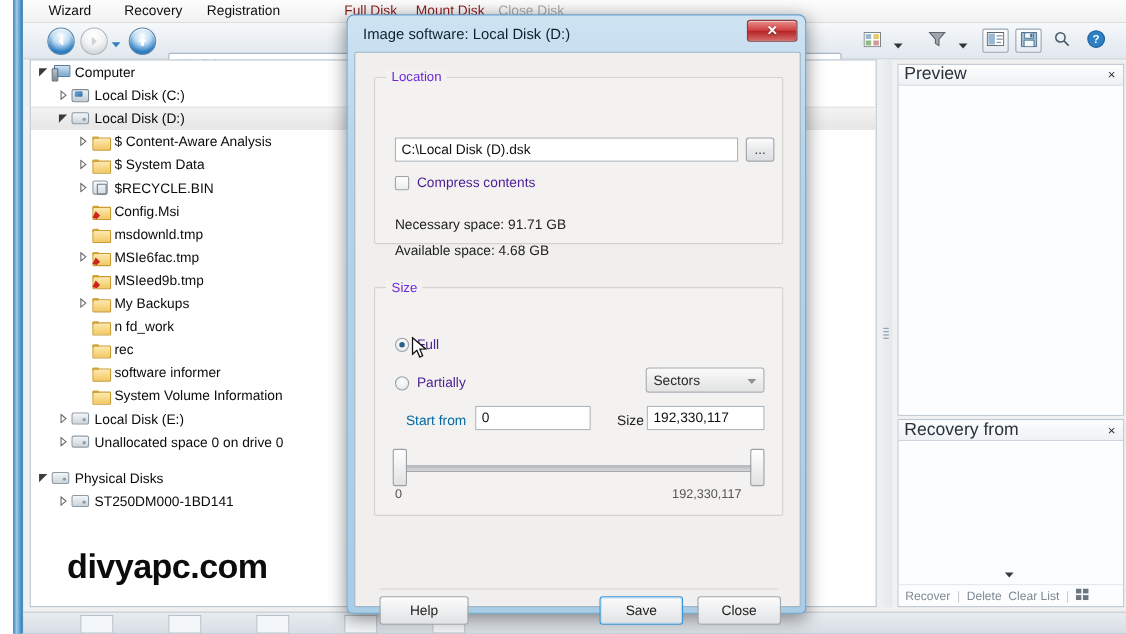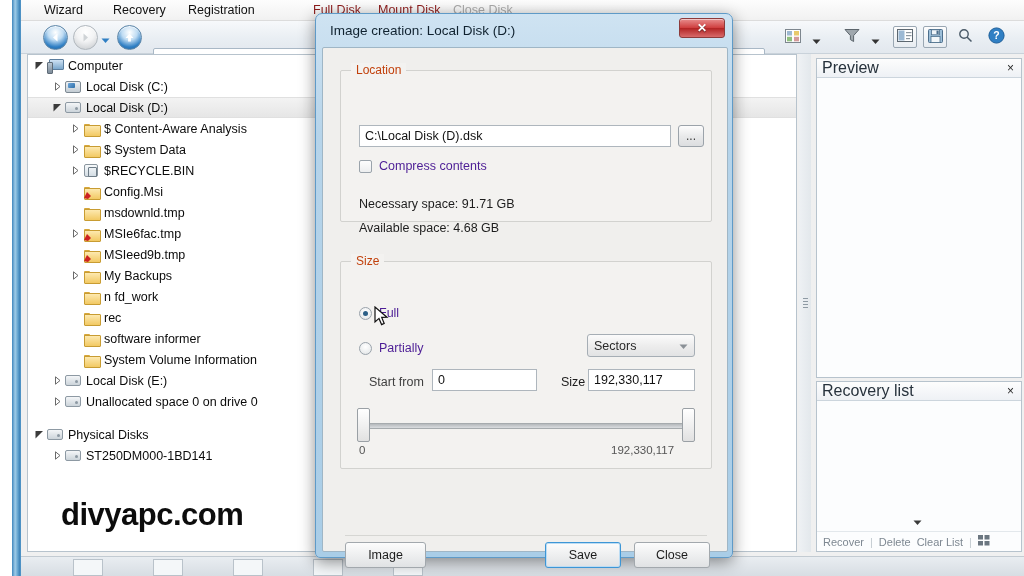--- a/index.html
+++ b/index.html
@@ -199,35 +199,35 @@
     position: absolute; left: 6px; top: 33px; width: 406px; height: 505px;
     background: #f0efed; border: 1px solid #9fb6c6; border-radius: 2px;
   }
 
   .groupbox {
     position: absolute; border: 1px solid #d2d2cf; border-radius: 2px;
     background: #f3f2f0;
   }
   .group-legend {
     position: absolute; top: -8px; left: 10px; padding: 0 5px;
-    background: #f3f2f0; font-size: 12px; color: #c2410c;
+    background: #f3f2f0; font-size: 12px; color: #6d28d9;
   }
 
   .txtbox {
     position: absolute; background:#ffffff; border:1px solid #aeb6bd;
     display:flex; align-items:center; padding: 0 5px; font-size:12.5px; color:#111;
   }
   .btn-sm {
     position: absolute; border:1px solid #9ba3aa; border-radius:3px;
     background: linear-gradient(to bottom,#fdfdfd,#e8e9ea 52%,#dcdee0);
     display:flex; align-items:center; justify-content:center;
     font-size:12px; color:#3a3a3a;
   }
   .lbl { position: absolute; font-size: 12.5px; color: #1d1d1d; white-space: nowrap; }
-  .lbl.dim { color: #404040; }
+  .lbl.dim { color: #0369a1; }
 
   .radio-wrap { position:absolute; display:flex; align-items:center; gap:7px; font-size:12.5px; color:#4c1d95; }
   .radio {
     width:13px; height:13px; border-radius:50%;
     background: radial-gradient(circle at 50% 35%, #ffffff, #e9eced 70%, #d2d6d9);
     border:1px solid #9aa3ab; position:relative; flex:0 0 13px;
   }
   .radio.checked::after {
     content:""; position:absolute; left:3px; top:3px; width:5px; height:5px;
     border-radius:50%; background:#2b5f86;
@@ -598,21 +598,21 @@
     <div id="preview-panel">
       <div class="panel-head">
         <span class="panel-title">Preview</span>
         <span class="panel-close">×</span>
       </div>
       <div class="panel-body"></div>
     </div>
 
     <div id="recovery-panel">
       <div class="panel-head">
-        <span class="panel-title">Recovery list</span>
+        <span class="panel-title">Recovery from</span>
         <span class="panel-close">×</span>
       </div>
       <div class="panel-body">
         <span id="rec-caret">
           <svg width="9" height="6" viewBox="0 0 9 6">
               <path d="M0.5 0.5 L4.5 5 L8.5 0.5 Z" fill="#3a3a3a"></path>
             </svg>
         </span>
         <div id="rec-actions">
           <span>Recover</span>
@@ -638,21 +638,21 @@
   <div id="taskbar">
     <div class="task-thumb" style="left:52px"></div>
     <div class="task-thumb" style="left:132px"></div>
     <div class="task-thumb" style="left:212px"></div>
     <div class="task-thumb" style="left:292px"></div>
     <div class="task-thumb" style="left:372px"></div>
   </div>
 
   <div id="dialog">
     <div id="dlg-titlebar">
-      <span id="dlg-title">Image creation: Local Disk (D:)</span>
+      <span id="dlg-title">Image software: Local Disk (D:)</span>
       <div id="dlg-close">
         <span>✕</span>
       </div>
     </div>
 
     <div id="dlg-body">
 
       <div class="groupbox" style="left:17px; top:22px; width:372px; height:152px;">
         <span class="group-legend">Location</span>
       </div>
@@ -704,21 +704,21 @@
         <div style="position:absolute;left:12px;top:17px;width:322px;height:6px;background:linear-gradient(to bottom,#b5b9bc,#dadde0);border:1px solid #a6abae;border-radius:2px;"></div>
         <div style="position:absolute;left:4px;top:2px;width:13px;height:34px;background:linear-gradient(to bottom,#ffffff,#efefef 55%,#e1e1e1);border:1px solid #9aa0a5;border-radius:2px;"></div>
         <div style="position:absolute;left:329px;top:2px;width:13px;height:34px;background:linear-gradient(to bottom,#ffffff,#efefef 55%,#e1e1e1);border:1px solid #9aa0a5;border-radius:2px;"></div>
       </div>
       <div class="lbl" style="left:36px; top:396px; font-size:11.5px; color:#555;">0</div>
       <div class="lbl" style="left:288px; top:396px; font-size:11.5px; color:#555;">192,330,117</div>
 
       <div id="hr-sep"></div>
 
       <div class="dlg-btn" style="left:22px;  top:494px; width:81px;">
-        <span>Image</span>
+        <span>Help</span>
       </div>
       <div class="dlg-btn default" style="left:222px; top:494px; width:76px;">
         <span>Save</span>
       </div>
       <div class="dlg-btn" style="left:311px; top:494px; width:76px;">
         <span>Close</span>
       </div>
     </div>
   </div>
 

